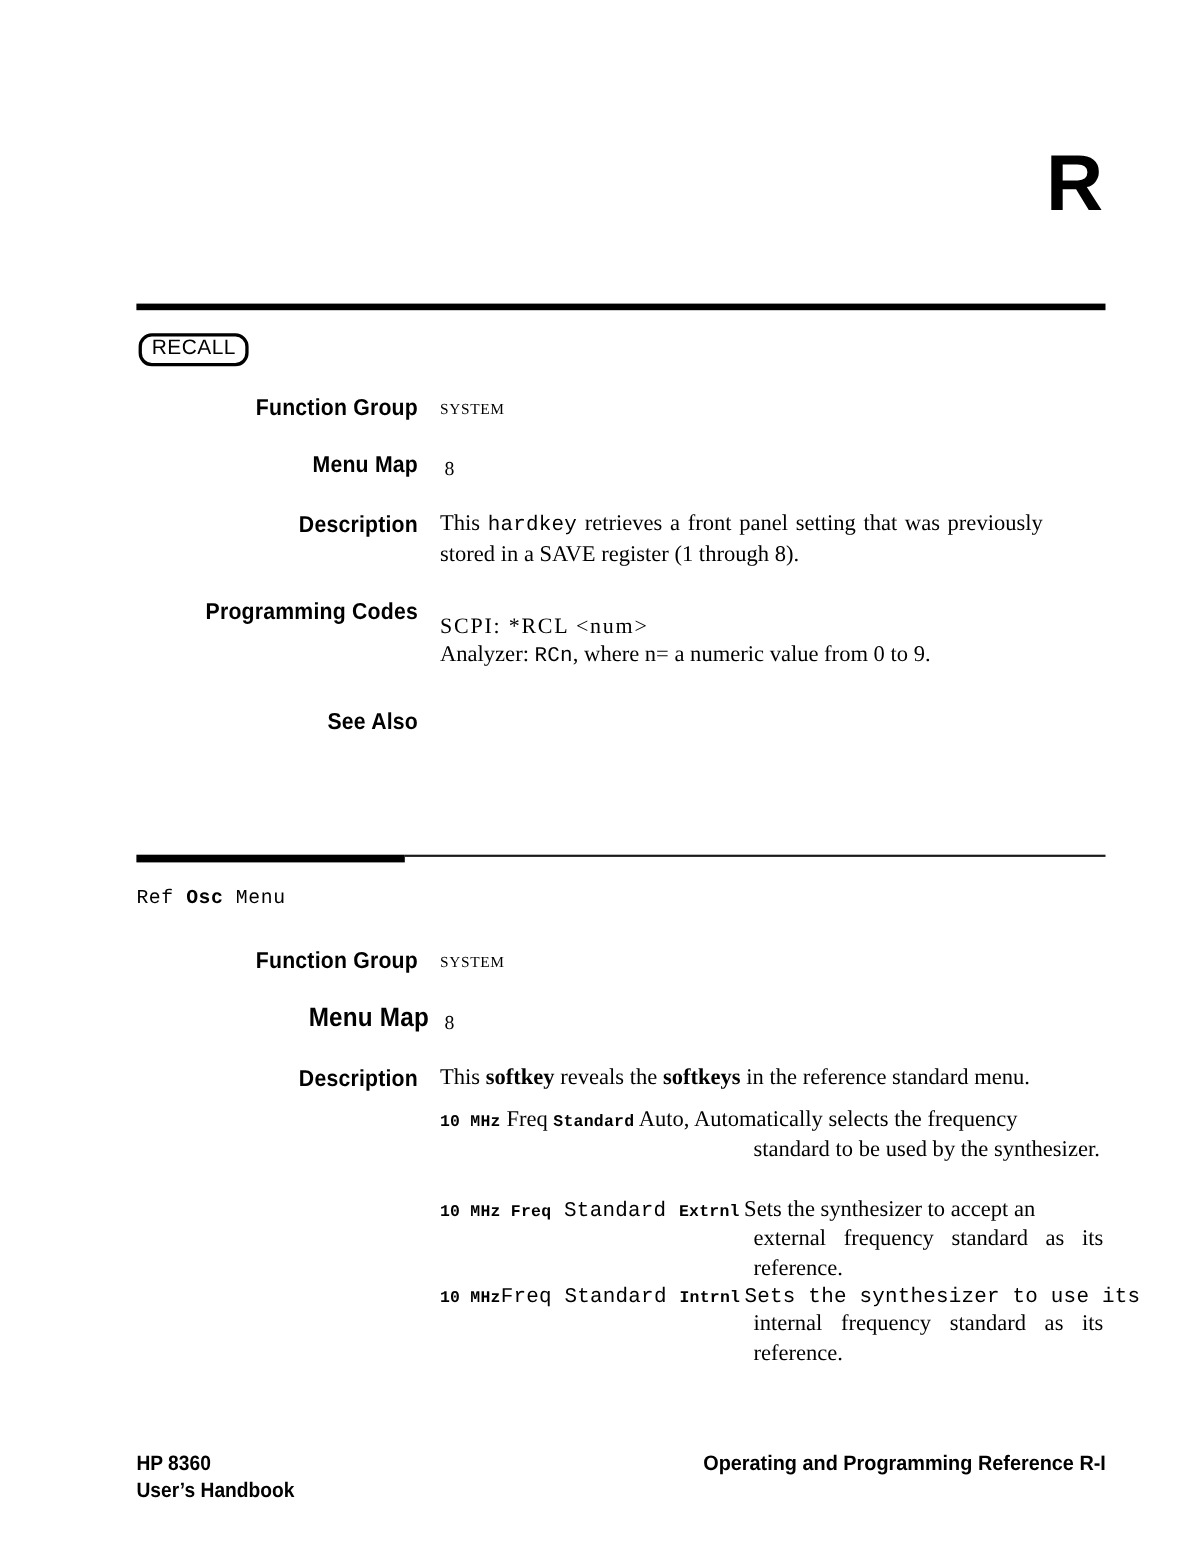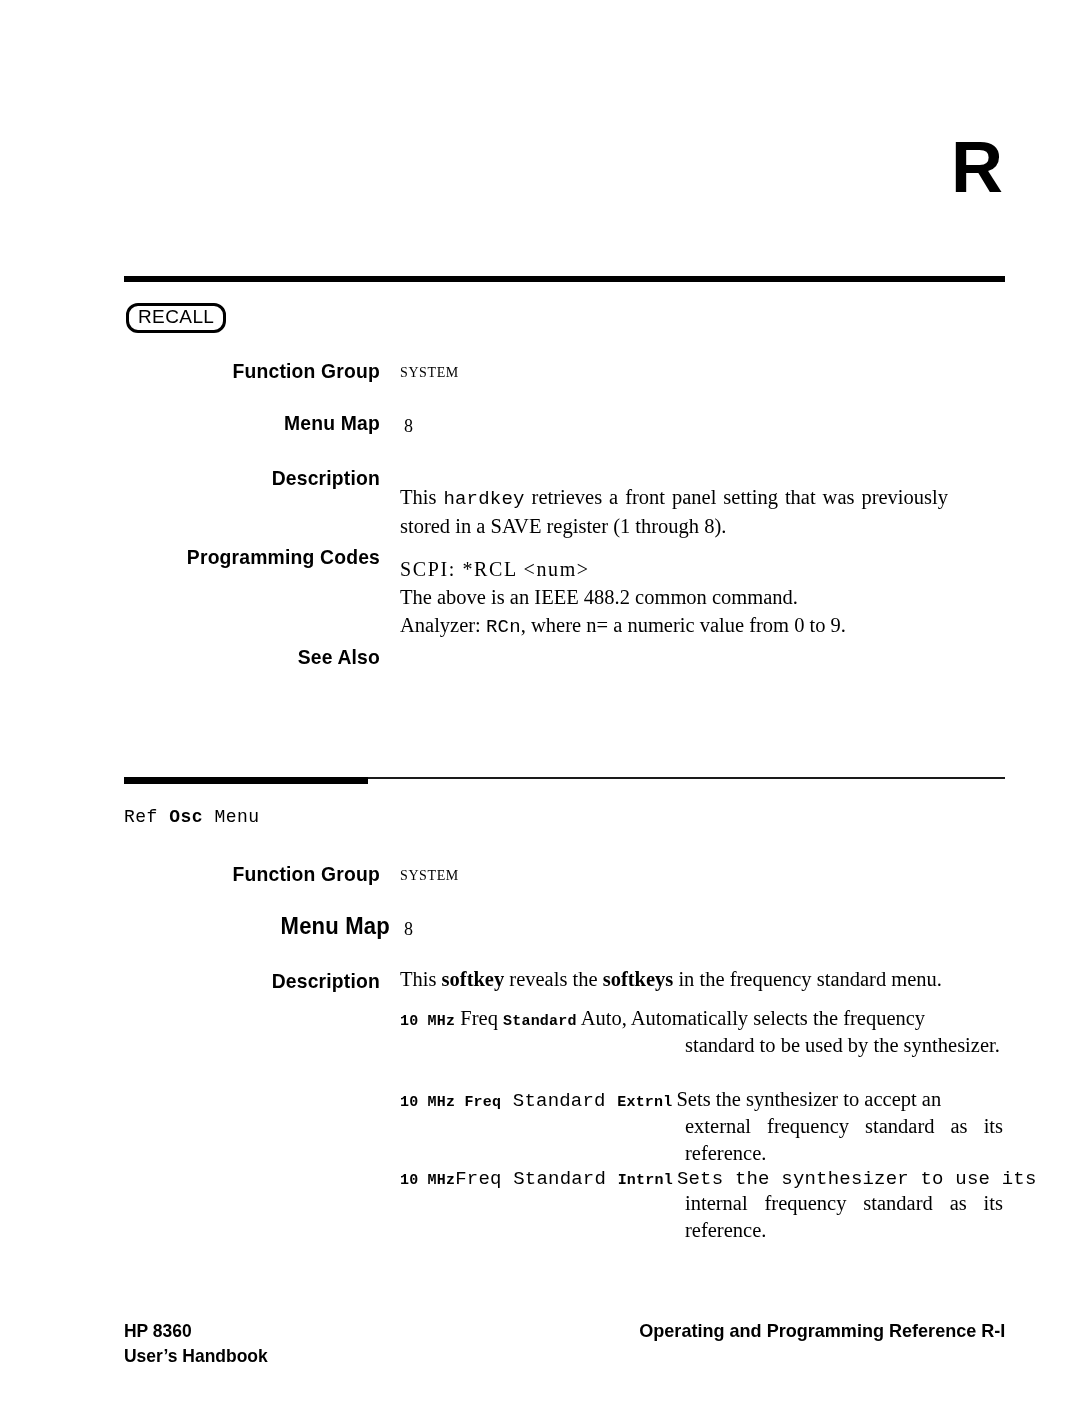--- a/index.html
+++ b/index.html
@@ -208,28 +208,27 @@
   <div class="body-text caps-sm" style="position:absolute; left:400px; top:359px;">SYSTEM</div>
 
   <div class="field" style="left:40px; top:410px; width:340px;">
     <div class="label">Menu Map</div>
   </div>
   <div class="body-text" style="position:absolute; left:404px; top:413px; font-size:18px;">8</div>
 
   <div class="field" style="left:40px; top:465px; width:340px;">
     <div class="label">Description</div>
   </div>
-  <div class="body-text j" style="position:absolute; left:400px; top:484px; width:548px;"><span>This </span><span class="mono">hardkey</span><span> retrieves a front panel setting that was previously stored in a SAVE register (1 through 8).</span></div>
+  <div class="body-text j" style="position:absolute; left:400px; top:463px; width:548px;"><span>This </span><span class="mono">hardkey</span><span> retrieves a front panel setting that was previously stored in a SAVE register (1 through 8).</span></div>
 
   <div class="field" style="left:40px; top:544px; width:340px;">
     <div class="label">Programming Codes</div>
   </div>
   <div style="position:absolute; left:400px; top:558px; width:560px;">
     <div class="scpi">SCPI: *RCL &lt;num&gt;</div>
-    <div class="body-text" style="margin-top:3px;">The above is an IEEE 488.2 common command.</div>
     <div class="body-text" style="margin-top:1px;"><span>Analyzer: </span><span class="mono">RCn</span><span>, where n= a numeric value from 0 to 9.</span></div>
   </div>
 
   <div class="field" style="left:40px; top:644px; width:340px;">
     <div class="label">See Also</div>
   </div>
 
   <div class="rule-second-wrap">
     <div class="rule-second-thick"></div>
     <div class="rule-second-thin"></div>
@@ -243,21 +242,21 @@
   <div class="body-text caps-sm" style="position:absolute; left:400px; top:862px;">SYSTEM</div>
 
   <div class="field" style="left:50px; top:912px; width:340px;">
     <div class="label big">Menu Map</div>
   </div>
   <div class="body-text" style="position:absolute; left:404px; top:916px; font-size:18px;">8</div>
 
   <div class="field" style="left:40px; top:968px; width:340px;">
     <div class="label">Description</div>
   </div>
-  <div class="body-text" style="position:absolute; left:400px; top:966px; width:560px; white-space:nowrap;"><span>This </span><span class="serif-b">softkey</span><span> reveals the </span><span class="serif-b">softkeys</span><span> in the frequency standard menu.</span></div>
+  <div class="body-text" style="position:absolute; left:400px; top:966px; width:560px; white-space:nowrap;"><span>This </span><span class="serif-b">softkey</span><span> reveals the </span><span class="serif-b">softkeys</span><span> in the reference standard menu.</span></div>
 
   <div id="softkey-list">
       <div class="sk-block" style="top: 1005px;">
         <div class="sk-first"><span class="mono-b">10 MHz</span><span class="body-text"> Freq </span><span class="mono-b">Standard</span><span class="body-text"> Auto,</span><span> </span><span class="body-text">Automatically selects the frequency</span></div>
         <div class="body-text sk-cont">standard to be used by the synthesizer.</div>
       </div>
       <div class="sk-block" style="top: 1086px;">
         <div class="sk-first"><span class="mono-b">10 MHz Freq</span><span class="mono">  Standard </span><span class="mono-b">Extrnl</span><span> </span><span class="body-text">Sets the synthesizer to accept an</span></div>
         <div class="body-text sk-cont">external frequency standard as its reference.</div>
       </div>

